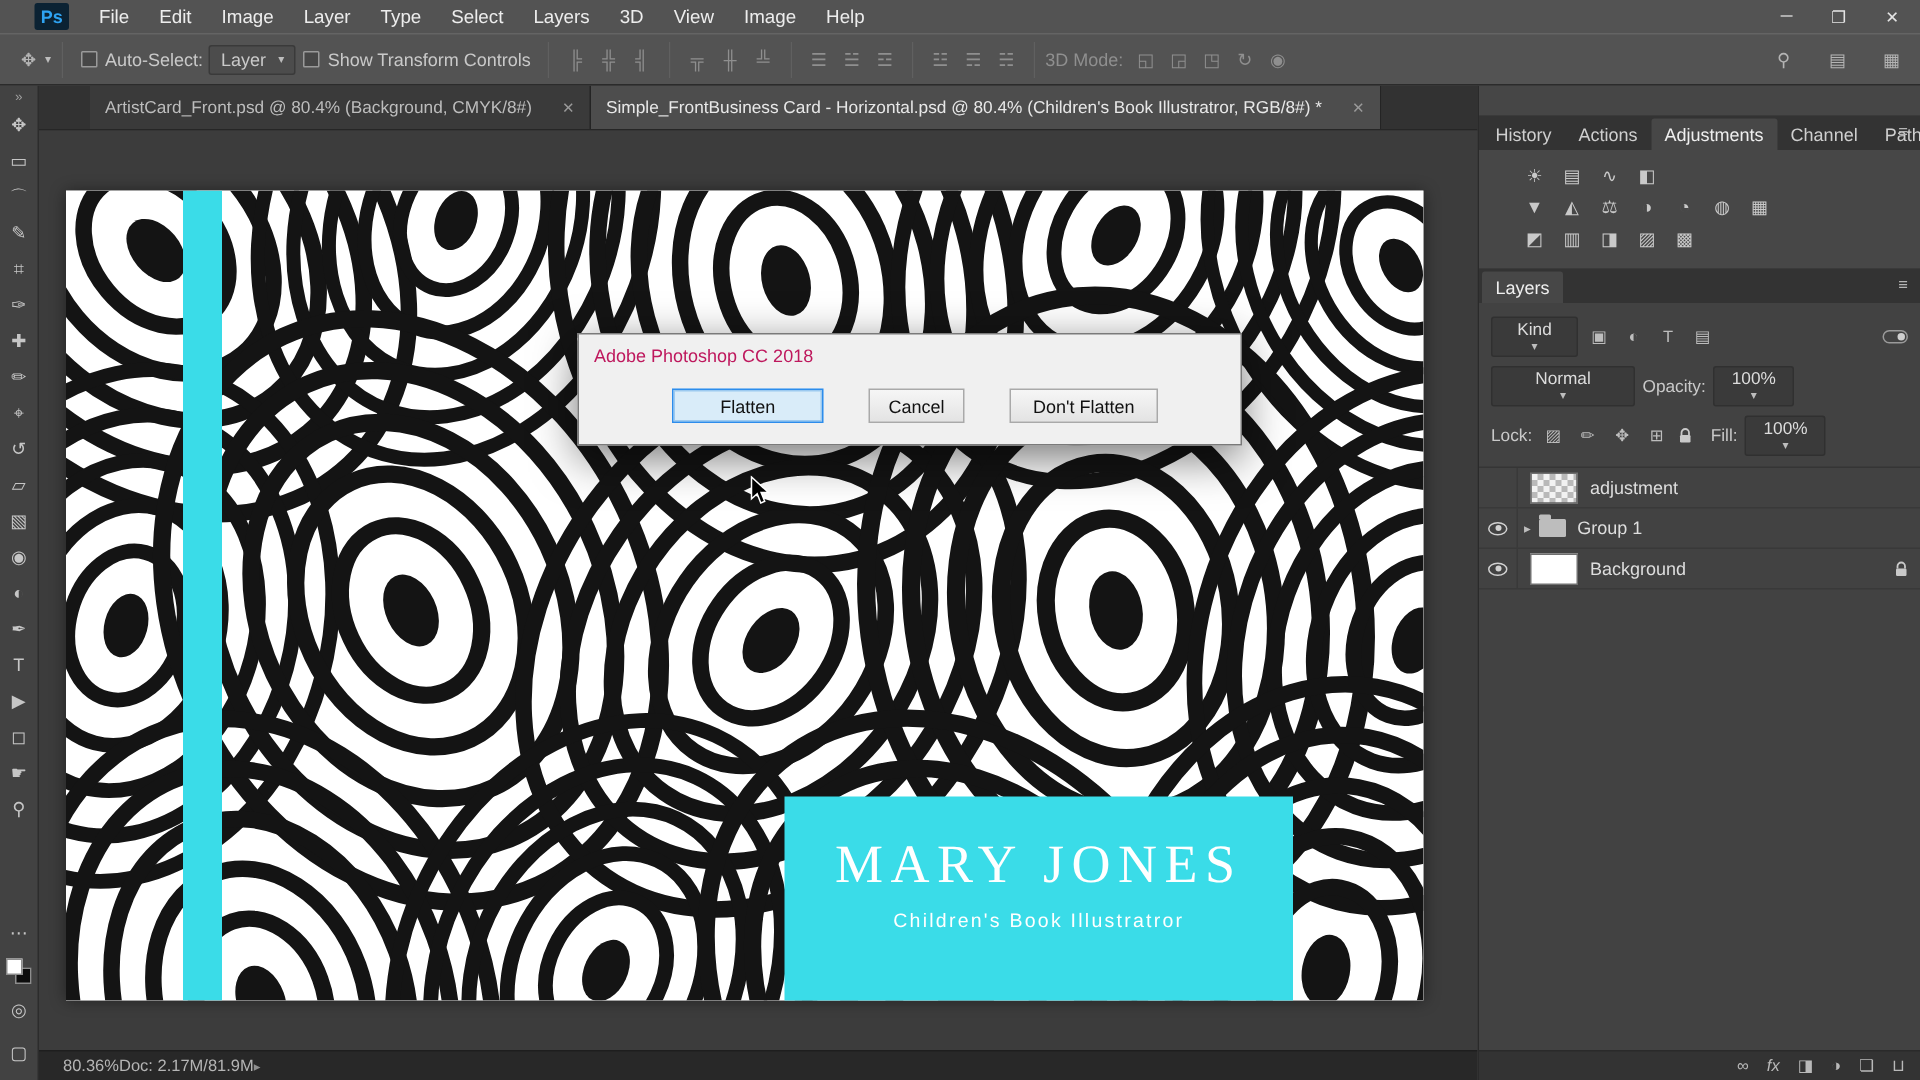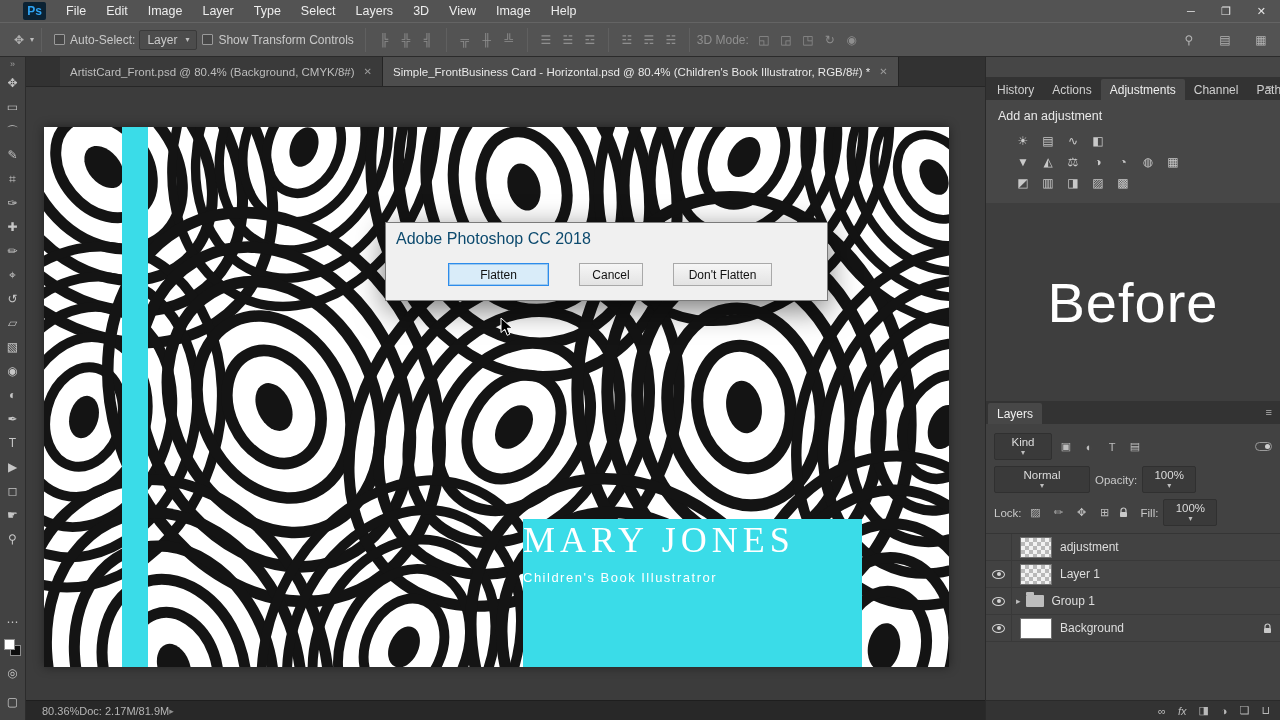--- a/index.html
+++ b/index.html
@@ -41,43 +41,43 @@
   .tool { width:24px; height:24px; display:flex; align-items:center; justify-content:center; font-size:12px; }
   .tools-bottom { margin-top:auto; display:flex; flex-direction:column; align-items:center; padding-bottom:6px; gap:5px; }
   .swatches { position:relative; width:17px; height:17px; }
   .swatch-fg { position:absolute; top:0; left:0; width:11px; height:11px; background:#fff; border:1px solid #8d8d8d; }
   .swatch-bg { position:absolute; bottom:0; right:0; width:11px; height:11px; background:#0d0d0d; border:1px solid #8d8d8d; }
 
   
   .canvas-col { flex:1; display:flex; flex-direction:column; min-width:0; }
   .tab-bar { height:30px; background:#323232; display:flex; align-items:stretch; padding-left:34px;
     border-bottom:1px solid #262626; }
-  .doc-tab { display:flex; align-items:center; gap:9px; padding:0 10px; font-size:11.5px; color:#bdbdbd;
+  .doc-tab { display:flex; align-items:center; gap:20px; padding:0 10px; font-size:11.5px; color:#bdbdbd;
     background:#3a3a3a; border-right:1px solid #242424; white-space:nowrap; }
   .doc-tab.active { background:#4d4d4d; color:#e8e8e8; }
   .tab-close { color:#9a9a9a; font-size:10px; }
 
   .pasteboard { position:relative; flex:1; background:#3c3c3c; overflow:hidden; }
   .document { position:absolute; left:18px; top:40px; width:905px; height:540px; background:#ffffff;
     box-shadow:0 0 10px rgba(0,0,0,.45); overflow:hidden; }
   .document svg.art { position:absolute; inset:0; }
   .accent-stripe { position:absolute; left:78px; top:0; width:26px; height:100%; background:#3adce8; }
-  .name-card { position:absolute; left:479px; top:392px; width:339px; height:148px; background:#3adce8;
-    display:flex; flex-direction:column; align-items:flex-start; }
+  .name-card { position:absolute; left:479px; top:404px; width:339px; height:148px; background:#3adce8;
+    display:flex; flex-direction:column; align-items:center; padding-top:24px; }
   .card-name { font-family:"Liberation Serif", serif; font-size:36px; letter-spacing:5px; color:#ffffff; }
   .card-sub { margin-top:9px; font-size:13px; letter-spacing:1.5px; color:#ffffff; }
 
   .status-bar { height:20px; background:#282828; border-top:1px solid #1e1e1e; display:flex;
     align-items:center; padding-left:16px; font-size:11px; color:#b5b5b5; }
   .status-chevron { font-size:9px; color:#8f8f8f; }
 
   
   .dialog { position:absolute; left:385px; top:222px; width:443px; background:#f0f0f0;
     border:1px solid #7a7a7a; box-shadow:0 8px 30px rgba(0,0,0,.55); z-index:40; color:#111; }
-  .dlg-title { padding:7px 10px 3px; font-size:16px; color:#0c4a6e; }
+  .dlg-title { padding:7px 10px 3px; font-size:12px; color:#be185d; }
   .dlg-body { display:flex; padding:10px 14px 4px; gap:16px; align-items:flex-start; }
   .dlg-msg { font-size:12.5px; line-height:1.4; width:340px; color:#111; }
   .dlg-buttons { display:flex; padding:12px 14px 14px 62px; gap:30px; }
   .btn { height:23px; font-size:12px; font-family:"Liberation Sans",sans-serif; color:#111;
     background:linear-gradient(#f6f6f6,#e3e3e3); border:1px solid #a9a9a9; }
   .btn.primary { background:#d9ecf9; border:1px solid #2d8ceb; box-shadow:inset 0 0 0 1px #9cc9ef; }
   .btn-flatten { width:101px; } .btn-cancel { width:64px; } .btn-dont { width:99px; }
   .cursor { position:absolute; left:500px; top:317px; z-index:60; }
 
   
@@ -295,21 +295,20 @@
         <span class="ptab">History</span>
         <span class="ptab">Actions</span>
         <span class="ptab active">Adjustments</span>
         <span class="ptab-gap"></span>
         <span class="ptab">Channel</span>
         <span class="ptab">Paths</span>
         <span class="pmenu">≡</span>
       </div>
 
       <div class="adj-panel">
-        <div class="adj-title">Add an adjustment</div>
         <div class="adj-row">
           <span class="adj-icon">☀</span>
           <span class="adj-icon">▤</span>
           <span class="adj-icon">∿</span>
           <span class="adj-icon">◧</span>
         </div>
         <div class="adj-row">
           <span class="adj-icon">▼</span>
           <span class="adj-icon">◭</span>
           <span class="adj-icon">⚖</span>
@@ -320,23 +319,20 @@
         </div>
         <div class="adj-row">
           <span class="adj-icon">◩</span>
           <span class="adj-icon">▥</span>
           <span class="adj-icon">◨</span>
           <span class="adj-icon">▨</span>
           <span class="adj-icon">▩</span>
         </div>
       </div>
 
-      <div class="before-area">
-        <span class="before-text">Before</span>
-      </div>
 
       <div class="layers-tabrow">
         <span class="ptab active">Layers</span>
         <span class="pmenu">≡</span>
       </div>
 
       <div class="layers-body">
         <div class="lrow">
           <div class="sel sel-kind">
             <span>Kind</span>
@@ -383,27 +379,20 @@
         <div class="layer-list">
           <div class="layer">
             <span class="eye-cell"></span>
             <span class="thumb checker"></span>
             <span>adjustment</span>
           </div>
           <div class="layer">
             <span class="eye-cell">
                 <span class="eye"></span>
               </span>
-            <span class="thumb checker"></span>
-            <span>Layer 1</span>
-          </div>
-          <div class="layer">
-            <span class="eye-cell">
-                <span class="eye"></span>
-              </span>
             <span class="expander">▸</span>
             <span class="folder"></span>
             <span>Group 1</span>
           </div>
           <div class="layer">
             <span class="eye-cell">
                 <span class="eye"></span>
               </span>
             <span class="thumb"></span>
             <span>Background</span>

